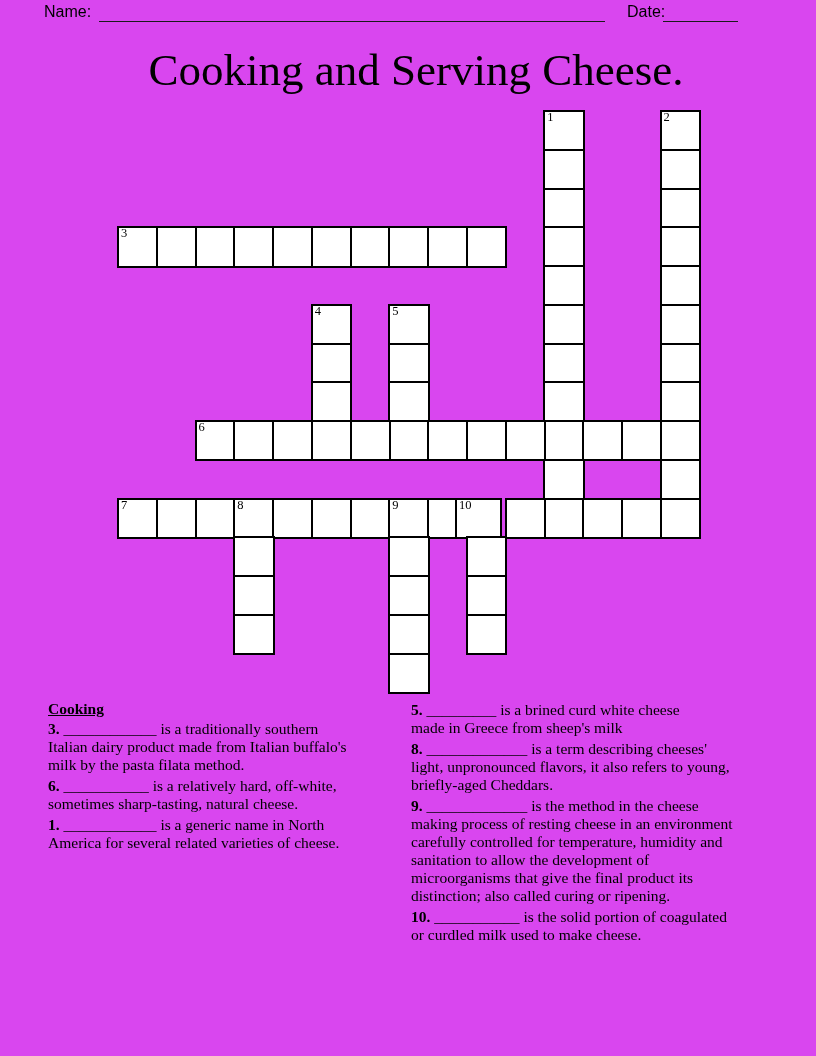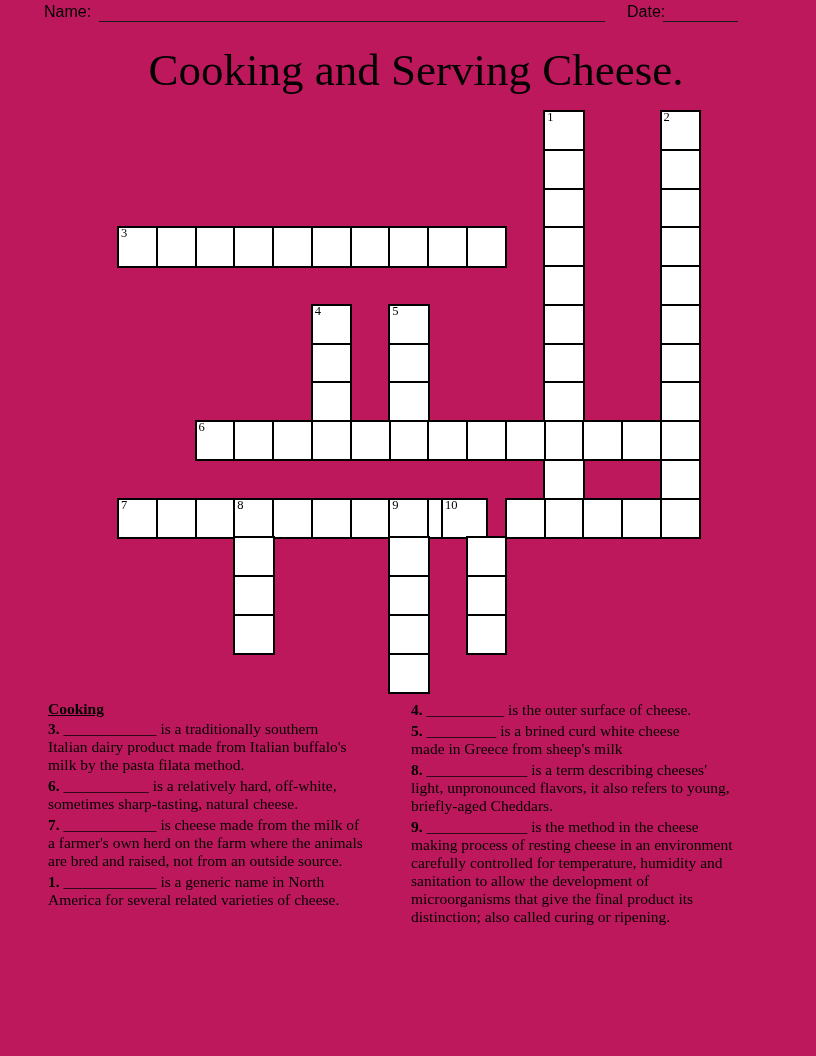--- a/index.html
+++ b/index.html
@@ -1,17 +1,17 @@
 <!DOCTYPE html>
 <html><head>
 <meta charset="utf-8">
 <style>
   html,body { margin:0; padding:0; background:#fff; }
   .page {
-    position:relative; width:816px; height:1056px; background:#be185d;
+    position:relative; width:816px; height:1056px; background:#d946ef;
     font-family:"Liberation Serif", serif; color:#000; overflow:hidden;
   }
   .hdr-label {
     position:absolute; top:3px; font-family:"Liberation Sans", sans-serif;
     font-size:16px; color:#000;
   }
   .name-label { left:44px; }
   .date-label { left:627px; }
   .fill-line { position:absolute; top:21px; height:0; border-bottom:1.7px solid #1a1a1a; }
   .name-line { left:99px;  width:506px; }
@@ -118,21 +118,21 @@
       <div class="cell" style="left: 233.25px; top: 497.5px; width: 41.25px; height: 41.25px;">
         <span class="cell-num">8</span>
       </div>
       <div class="cell" style="left: 272px; top: 497.5px; width: 41.25px; height: 41.25px;"></div>
       <div class="cell" style="left: 310.75px; top: 497.5px; width: 41.25px; height: 41.25px;"></div>
       <div class="cell" style="left: 349.5px; top: 497.5px; width: 41.25px; height: 41.25px;"></div>
       <div class="cell" style="left: 388.25px; top: 497.5px; width: 41.25px; height: 41.25px;">
         <span class="cell-num">9</span>
       </div>
       <div class="cell" style="left: 427px; top: 497.5px; width: 41.25px; height: 41.25px;"></div>
-      <div class="cell" style="left: 441px; top: 497.5px; width: 41.25px; height: 41.25px; padding-left: 43px;">
+      <div class="cell" style="left: 455px; top: 497.5px; width: 41.25px; height: 41.25px; padding-left: 43px;">
         <span class="cell-num">10</span>
       </div>
       <div class="cell" style="left: 504.5px; top: 497.5px; width: 41.25px; height: 41.25px;"></div>
       <div class="cell" style="left: 582px; top: 497.5px; width: 41.25px; height: 41.25px;"></div>
       <div class="cell" style="left: 620.75px; top: 497.5px; width: 41.25px; height: 41.25px;"></div>
       <div class="cell" style="left: 233.25px; top: 536.25px; width: 41.25px; height: 41.25px;"></div>
       <div class="cell" style="left: 233.25px; top: 575px; width: 41.25px; height: 41.25px;"></div>
       <div class="cell" style="left: 233.25px; top: 613.75px; width: 41.25px; height: 41.25px;"></div>
       <div class="cell" style="left: 388.25px; top: 536.25px; width: 41.25px; height: 41.25px;"></div>
       <div class="cell" style="left: 388.25px; top: 575px; width: 41.25px; height: 41.25px;"></div>
@@ -140,22 +140,21 @@
       <div class="cell" style="left: 388.25px; top: 652.5px; width: 41.25px; height: 41.25px;"></div>
       <div class="cell" style="left: 465.75px; top: 536.25px; width: 41.25px; height: 41.25px;"></div>
       <div class="cell" style="left: 465.75px; top: 575px; width: 41.25px; height: 41.25px;"></div>
       <div class="cell" style="left: 465.75px; top: 613.75px; width: 41.25px; height: 41.25px;"></div>
     </div>
 
   <div id="clues-left" class="clue-col">
       <div class="clue-header">Cooking</div>
       <div class="clue"><b>3.</b> ____________ is a traditionally southern<br>Italian dairy product made from Italian buffalo's<br>milk by the pasta filata method.</div>
       <div class="clue"><b>6.</b> ___________ is a relatively hard, off-white,<br>sometimes sharp-tasting, natural cheese.</div>
-      <div class="clue"><b>7.</b> ____________ is cheese made from the milk of<br>a farmer's own herd on the farm where the animals<br>are bred and raised, not from an outside source.</div>
       <div class="clue"><b>1.</b> ____________ is a generic name in North<br>America for several related varieties of cheese.</div>
     </div>
   <div id="clues-right" class="clue-col">
-      <div class="clue"><b>4.</b> __________ is the outer surface of cheese.</div>
       <div class="clue"><b>5.</b> _________ is a brined curd white cheese<br>made in Greece from sheep's milk</div>
       <div class="clue"><b>8.</b> _____________ is a term describing cheeses'<br>light, unpronounced flavors, it also refers to young,<br>briefly-aged Cheddars.</div>
       <div class="clue"><b>9.</b> _____________ is the method in the cheese<br>making process of resting cheese in an environment<br>carefully controlled for temperature, humidity and<br>sanitation to allow the development of<br>microorganisms that give the final product its<br>distinction; also called curing or ripening.</div>
+      <div class="clue"><b>10.</b> ___________ is the solid portion of coagulated<br>or curdled milk used to make cheese.</div>
     </div>
 </div>
 
 </body></html>

